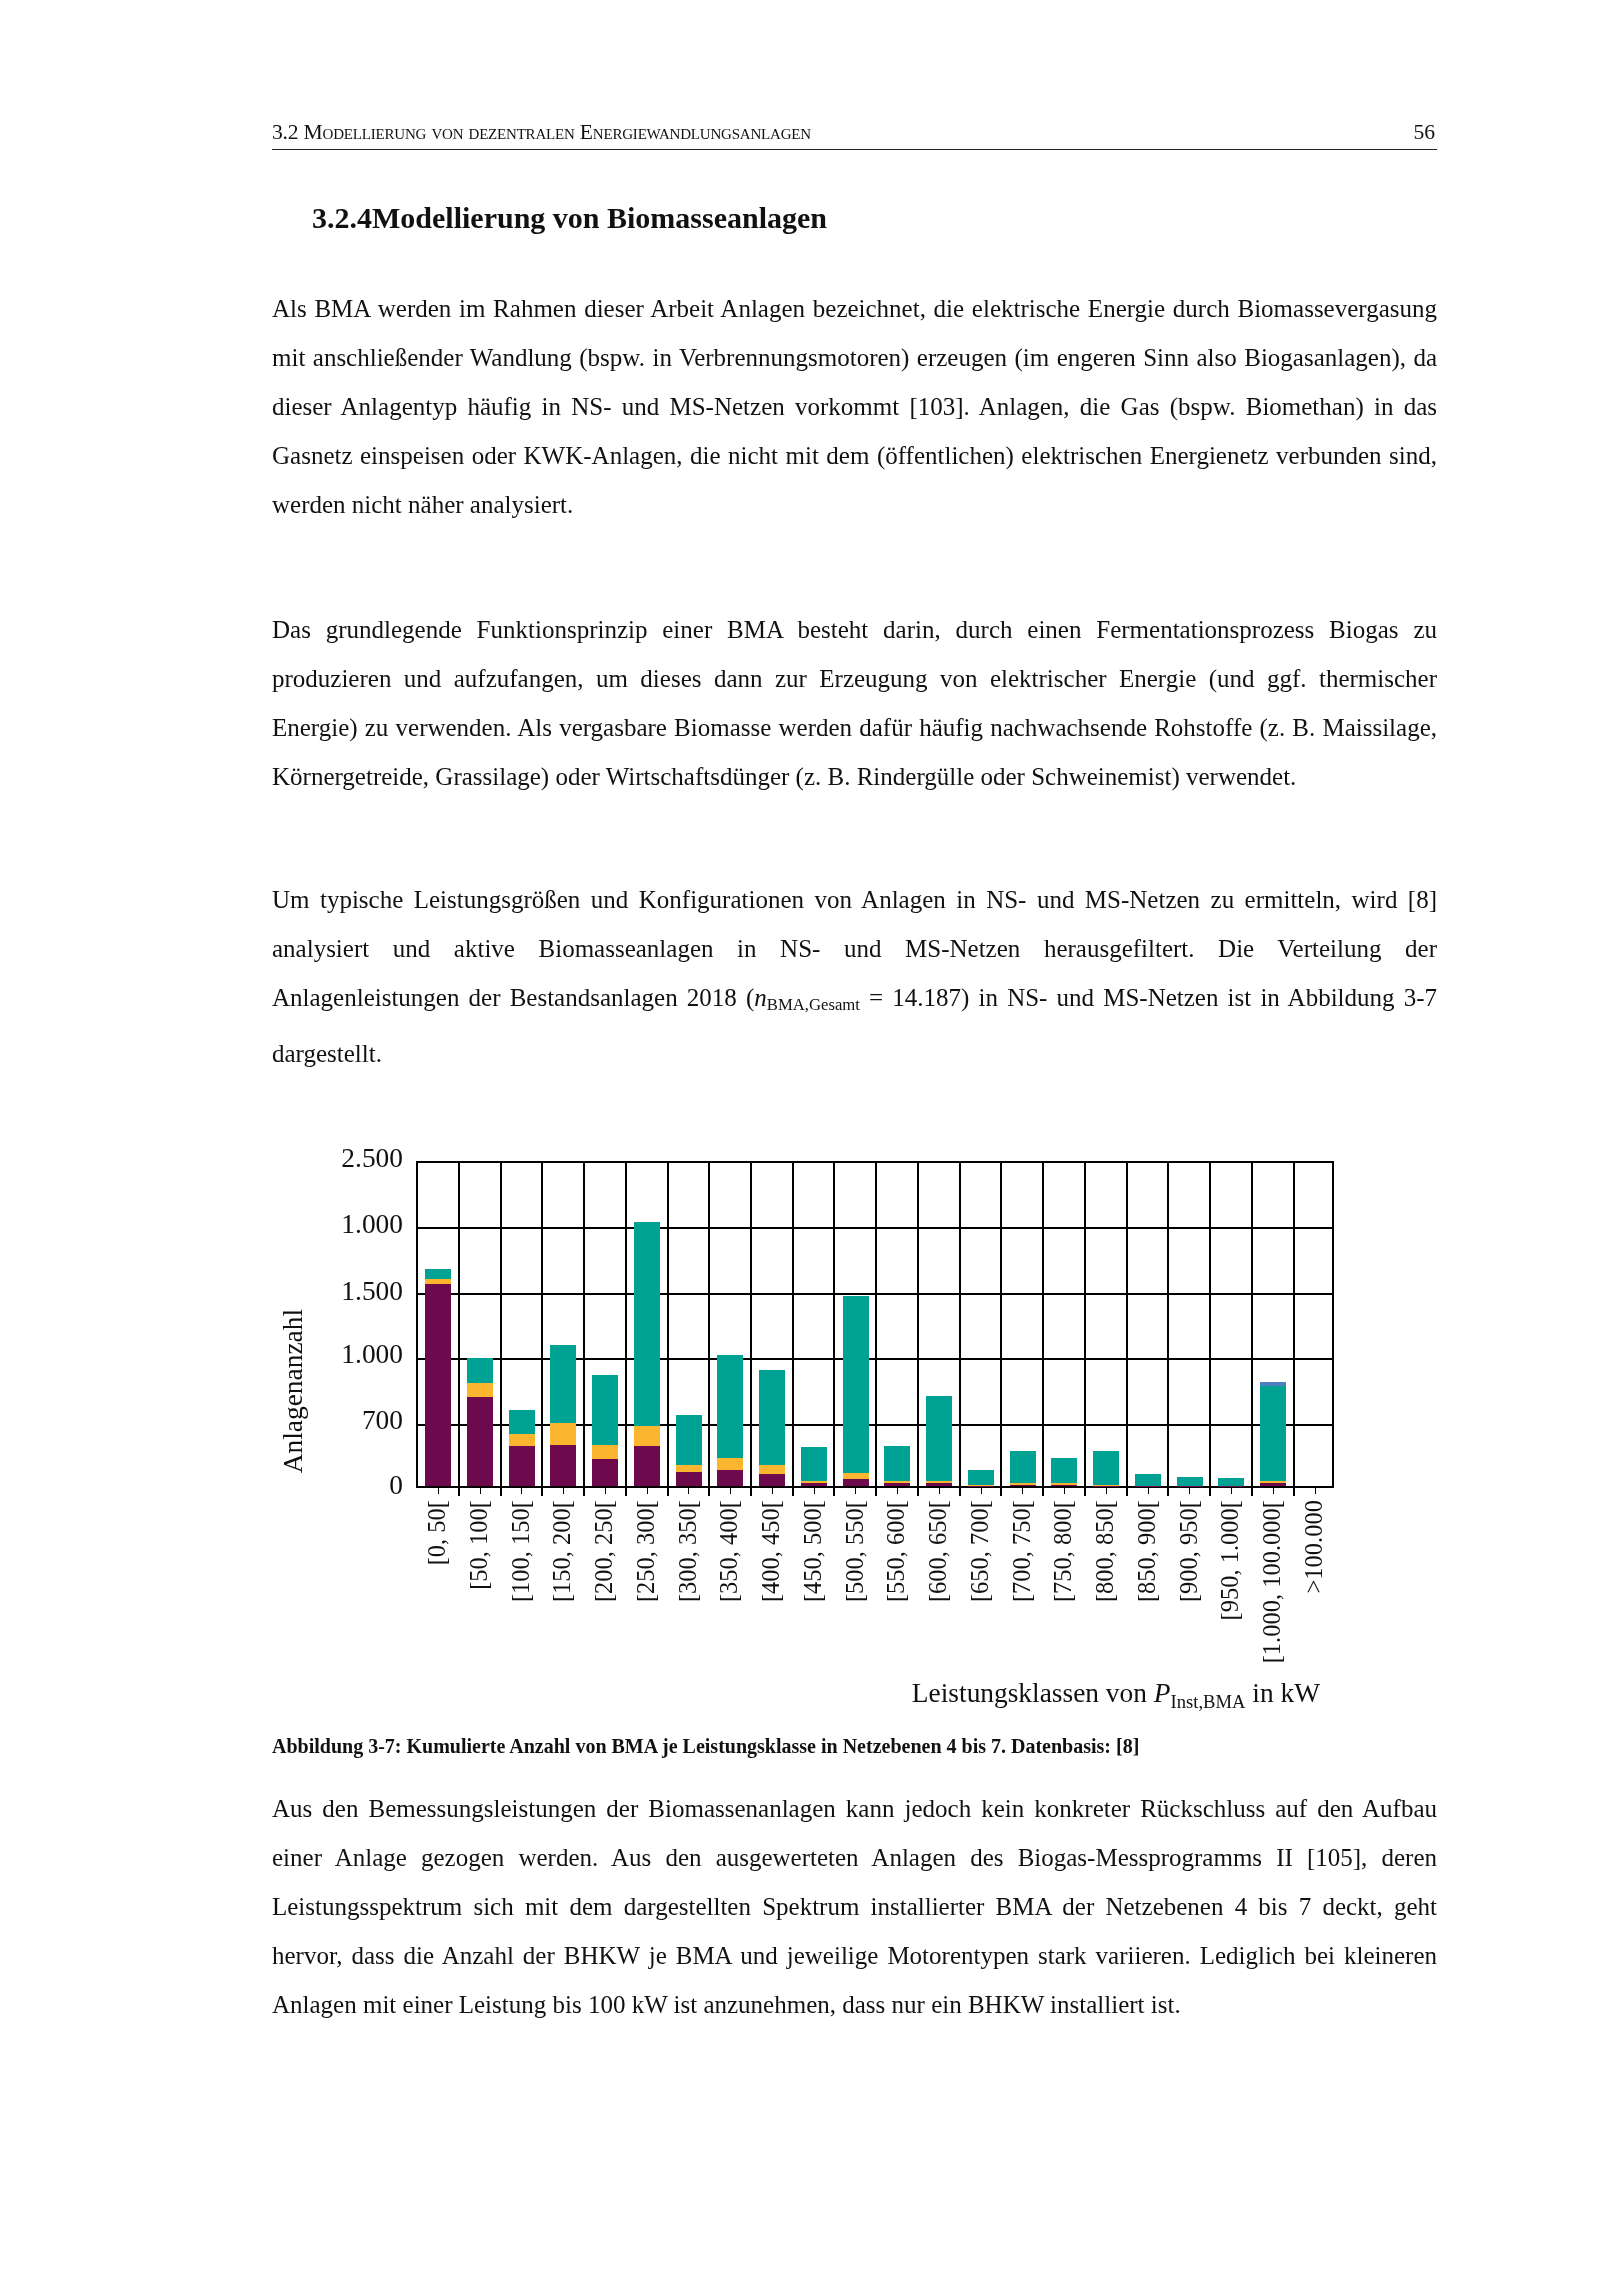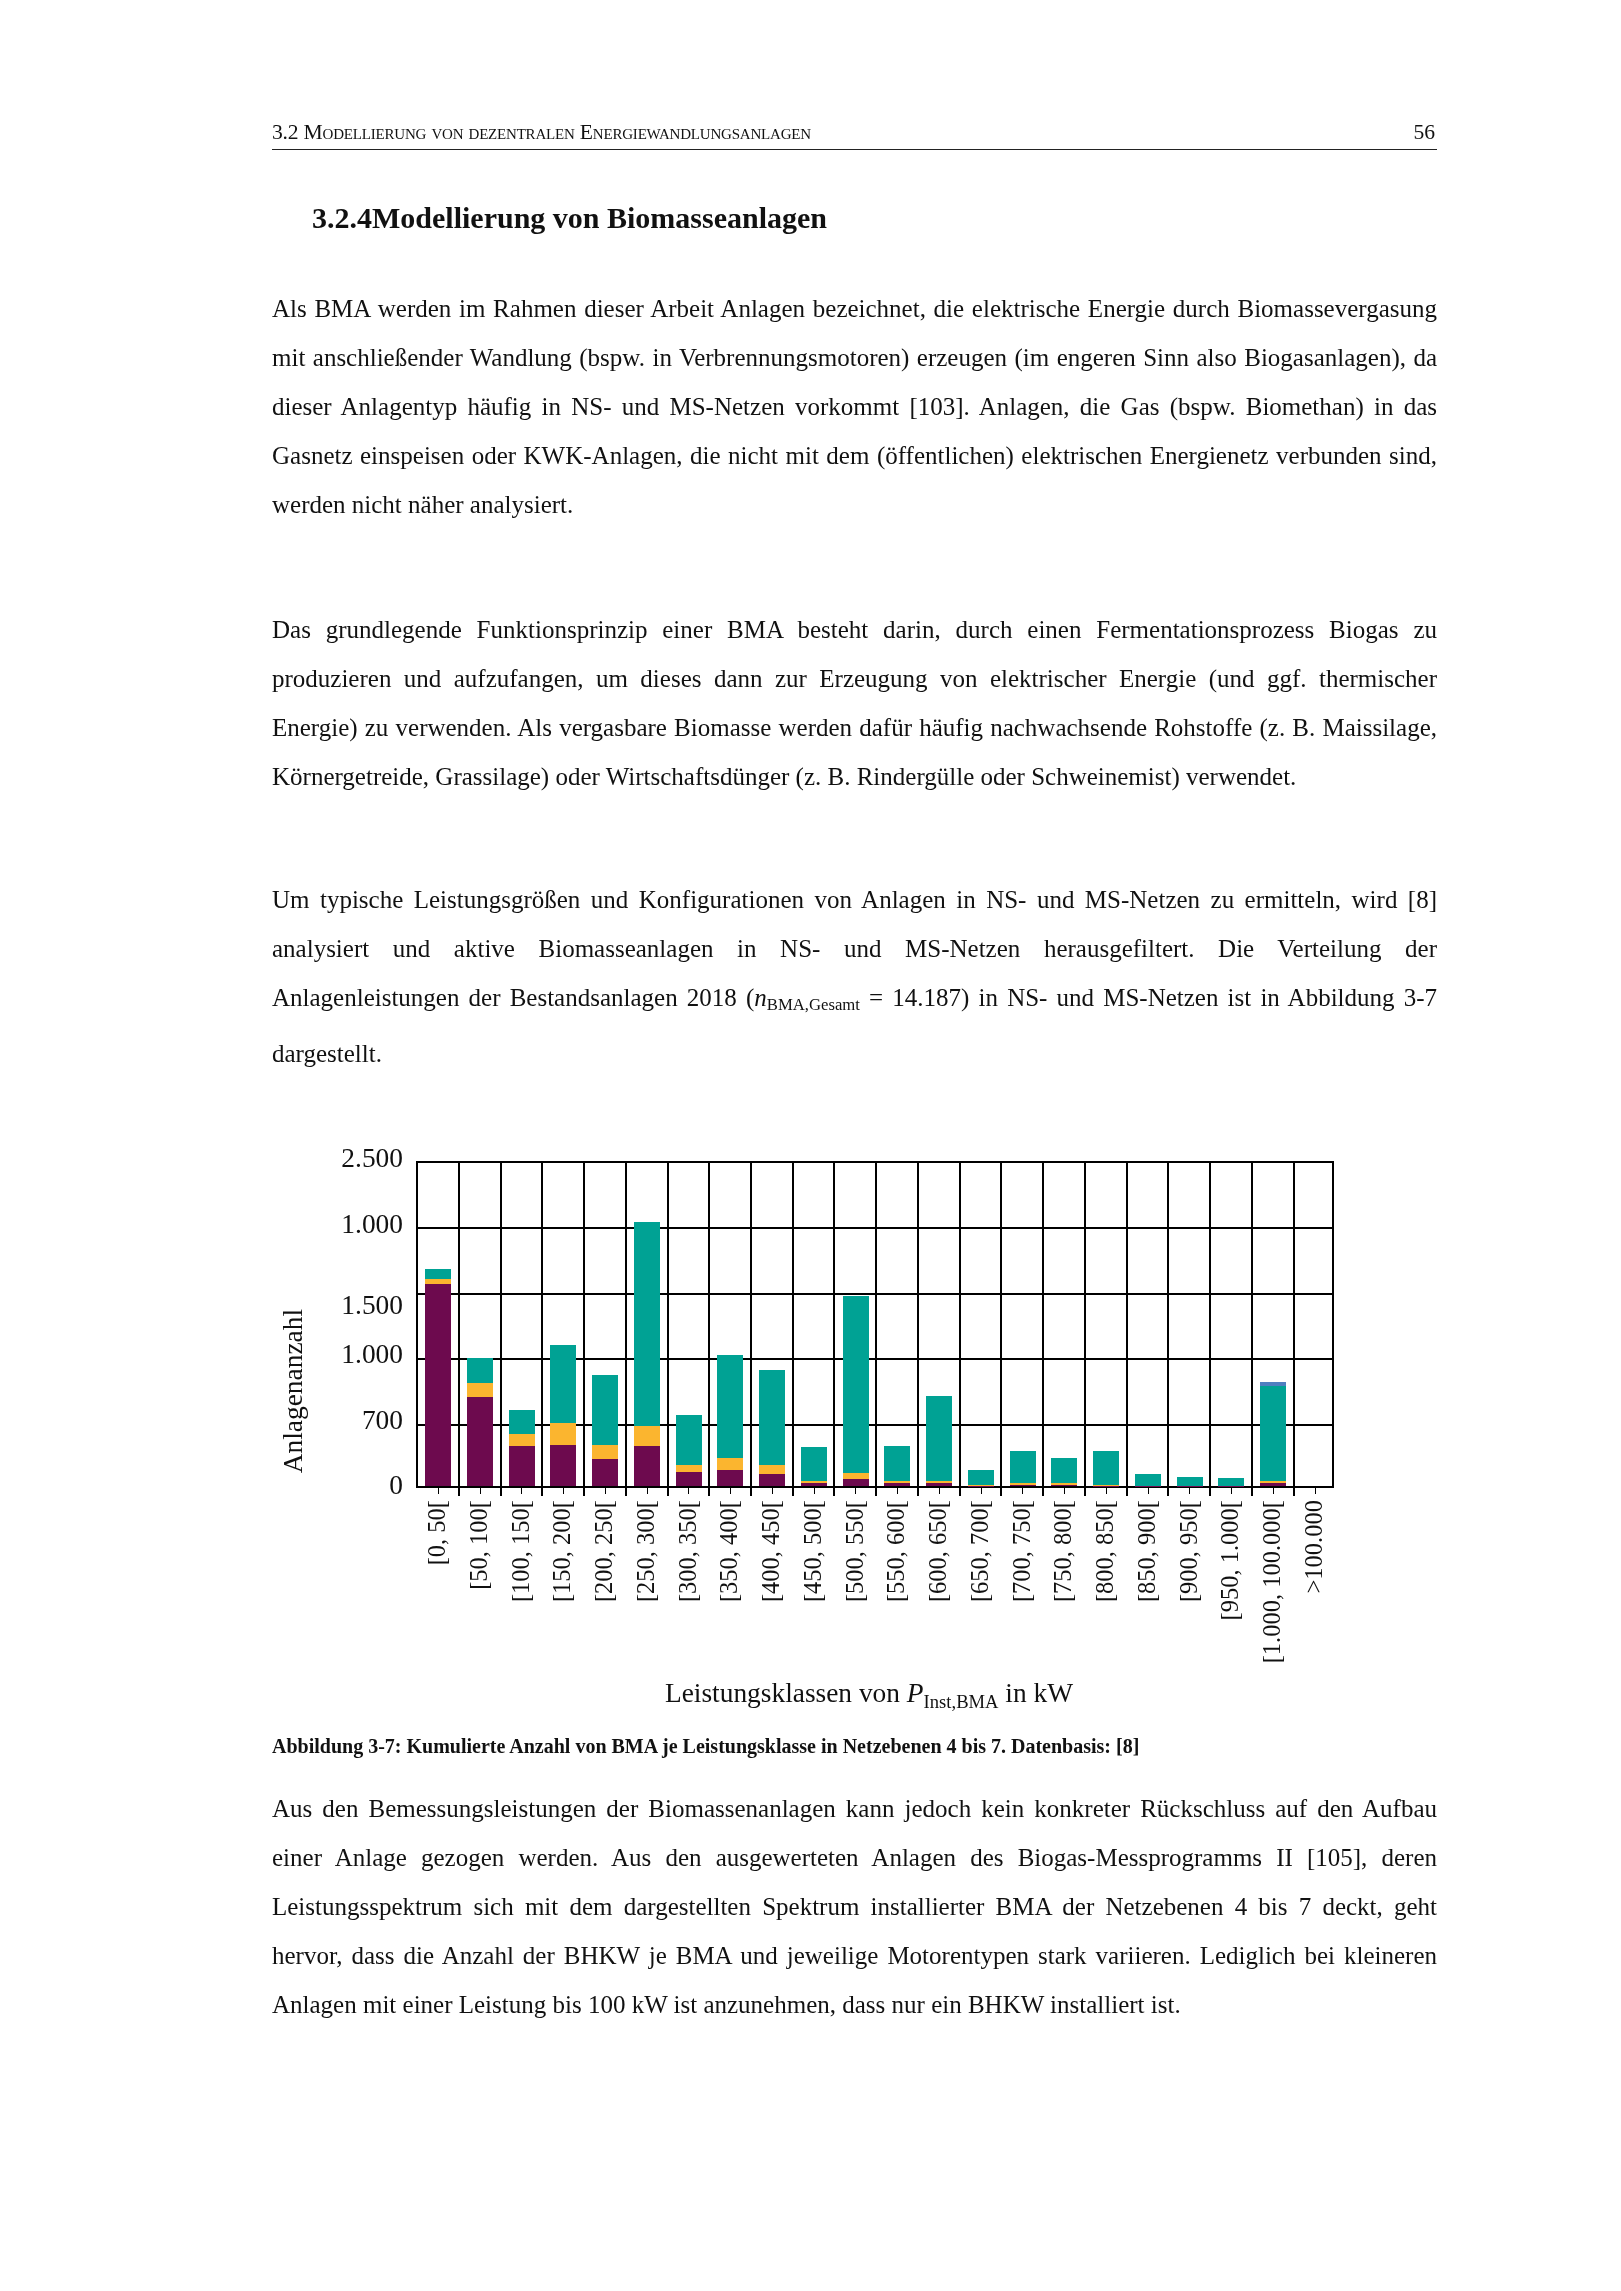--- a/index.html
+++ b/index.html
@@ -26,21 +26,21 @@
           border: 2px solid #000; box-sizing: border-box; }
   .gridline-h { position: absolute; left: 0; right: 0; height: 0; border-top: 2px solid #000; }
   .gridline-v { position: absolute; top: 0; bottom: -9.8px; width: 0; border-left: 2px solid #000; }
   .ytick { position: absolute; right: 980px; width: 88px; text-align: right; font-size: 27.4px; line-height: 27.4px; }
   .ytitle { position: absolute; left: 3.9px; top: 211px; font-size: 27.4px; transform-origin: 0 0; transform: rotate(-90deg) translate(-100%, 0); white-space: nowrap; }
   .bar { position: absolute; bottom: 0; width: 25.5px; display: flex; flex-direction: column-reverse; }
   .seg { width: 100%; }
   .minor-tick { position: absolute; bottom: -7.8px; width: 0; height: 5.9px; border-left: 1.5px solid #000; }
   .xlabel { position: absolute; top: 402px; font-size: 24.5px; line-height: 25.5px; white-space: nowrap;
             writing-mode: vertical-rl; transform: rotate(180deg); text-align: right; }
-  .xtitle { position: absolute; left: 136px; width: 918px; top: 580px; text-align: center; font-size: 27.4px; white-space: nowrap; }
+  .xtitle { position: absolute; left: 128px; width: 918px; top: 580px; text-align: right; font-size: 27.4px; white-space: nowrap; }
   .xtitle .sub { font-size: 18.6px; vertical-align: -5.9px; }
   .caption { position: absolute; left: 272px; top: 1735px; font-size: 20px; font-weight: bold; }
 </style>
 </head>
 <body>
 
 <div class="running-header">
   <span class="title">3.2 Modellierung von dezentralen Energiewandlungsanlagen</span>
   <span class="pageno">56</span>
 </div>
@@ -52,21 +52,21 @@
 <p class="para p1">Als BMA werden im Rahmen dieser Arbeit Anlagen bezeichnet, die elektrische Energie durch Biomassevergasung mit anschließender Wandlung (bspw. in Verbrennungsmotoren) erzeugen (im engeren Sinn also Biogasanlagen), da dieser Anlagentyp häufig in NS- und MS-Netzen vorkommt [103]. Anlagen, die Gas (bspw. Biomethan) in das Gasnetz einspeisen oder KWK-Anlagen, die nicht mit dem (öffentlichen) elektrischen Energienetz verbunden sind, werden nicht näher analysiert.</p>
 <p class="para p2">Das grundlegende Funktionsprinzip einer BMA besteht darin, durch einen Fermentationsprozess Biogas zu produzieren und aufzufangen, um dieses dann zur Erzeugung von elektrischer Energie (und ggf. thermischer Energie) zu verwenden. Als vergasbare Biomasse werden dafür häufig nachwachsende Rohstoffe (z. B. Maissilage, Körnergetreide, Grassilage) oder Wirtschaftsdünger (z. B. Rindergülle oder Schweinemist) verwendet.</p>
 <p class="para p3"><span>Um typische Leistungsgrößen und Konfigurationen von Anlagen in NS- und MS-Netzen zu ermitteln, wird [8] analysiert und aktive Biomasseanlagen in NS- und MS-Netzen herausgefiltert. Die Verteilung der Anlagenleistungen der Bestandsanlagen 2018 (</span><span class="ital">n</span><span class="sub">BMA,Gesamt</span><span> = 14.187) in NS- und MS-Netzen ist in Abbildung 3-7 dargestellt.</span></p>
 
 <div class="chart" id="chart">
   <div class="ytitle">Anlagenanzahl</div>
   <div id="yticks">
       <div class="ytick" style="left: 0px; right: auto; width: 129px; top: 374px;">0</div>
       <div class="ytick" style="left: 0px; right: auto; width: 129px; top: 309px;">700</div>
       <div class="ytick" style="left: 0px; right: auto; width: 129px; top: 243px;">1.000</div>
-      <div class="ytick" style="left: 0px; right: auto; width: 129px; top: 194px;">1.500</div>
+      <div class="ytick" style="left: 0px; right: auto; width: 129px; top: 180px;">1.500</div>
       <div class="ytick" style="left: 0px; right: auto; width: 129px; top: 113px;">1.000</div>
       <div class="ytick" style="left: 0px; right: auto; width: 129px; top: 47px;">2.500</div>
     </div>
   <div class="plot" id="plot">
       <div class="gridline-h" style="top: 261px;"></div>
       <div class="gridline-h" style="top: 195px;"></div>
       <div class="gridline-h" style="top: 130px;"></div>
       <div class="gridline-h" style="top: 64px;"></div>
       <div class="minor-tick" style="left: 20px;"></div>
       <div class="bar" style="left: 7.2px;">

